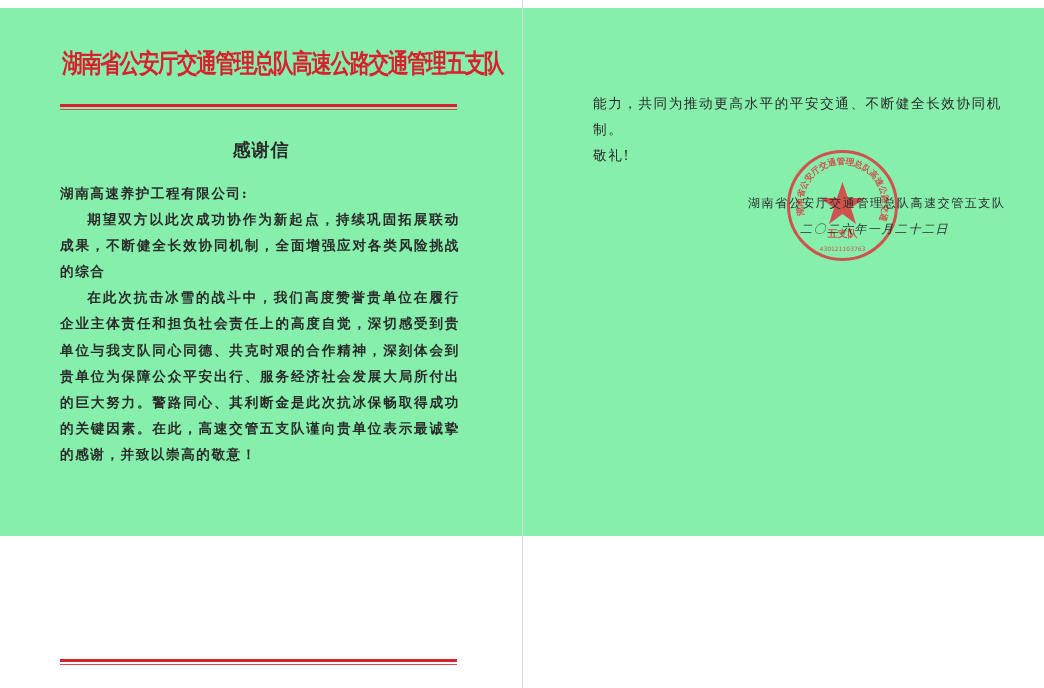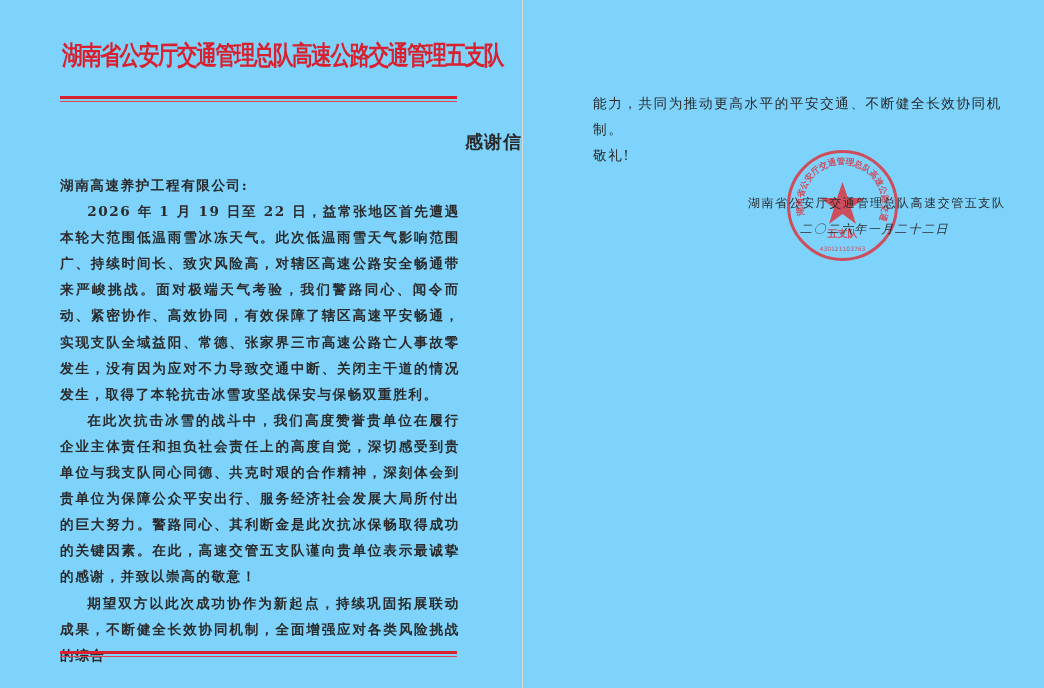--- a/index.html
+++ b/index.html
@@ -4,21 +4,21 @@
 <style>
   html, body { margin: 0; padding: 0; }
   body {
     width: 1044px; height: 688px; overflow: hidden;
     background: #ffffff;
     font-family: "DejaVu Serif", "Liberation Serif", serif;
     color: #2b2b2b;
     position: relative;
   }
   .page {
-    position: absolute; top: 0; height: 688px; background: #7dd3fc;
+    position: absolute; top: 8px; height: 528px; background: #86efac;
   }
   .page-left { left: 0; width: 522px; }
   .page-right { left: 523px; width: 521px; }
   .divider {
     position: absolute; left: 522px; top: 0; width: 1px; height: 688px;
     background: #d8d8d8;
   }
   .header-title {
     position: absolute; left: 62px; top: 38px; width: 400px;
     color: #d8202e;
@@ -31,21 +31,21 @@
     transform-origin: left top;
   }
   .red-rule {
     position: absolute; left: 60px; width: 397px; height: 6px;
   }
   .red-rule .thick { position: absolute; left: 0; right: 0; top: 0; height: 3px; background: #d8202e; }
   .red-rule .thin { position: absolute; left: 0; right: 0; top: 5px; height: 1px; background: #e04250; }
   .rule-top { top: 96px; }
   .rule-bottom { top: 651px; }
   .letter-title {
-    position: absolute; left: 0; width: 522px; top: 130px; text-align: right;
+    position: absolute; left: 0; width: 522px; top: 130px; text-align: center;
     font-size: 18px; font-weight: bold; color: #2a2a2a; letter-spacing: 1px;
   }
   .body-text {
     position: absolute; left: 60px; top: 172px; width: 400px;
     font-size: 13.6px; line-height: 26.1px; letter-spacing: 1.55px;
     text-align: justify;
   }
   .body-text p { margin: 0; font-weight: bold; }
   .indent { text-indent: 2em; }
   .right-text {
@@ -68,23 +68,22 @@
 
 <div class="page page-left">
   <div class="header-title">湖南省公安厅交通管理总队高速公路交通管理五支队</div>
   <div class="red-rule rule-top">
     <div class="thick"></div>
       <div class="thin"></div>
   </div>
   <div class="letter-title">感谢信</div>
   <div class="body-text">
     <p>湖南高速养护工程有限公司:</p>
-    <p class="indent">2026 年 1 月 19 日至 22 日，益常张地区首先遭遇本轮大范围低温雨雪冰冻天气。此次低温雨雪天气影响范围广、持续时间长、致灾风险高，对辖区高速公路安全畅通带来严峻挑战。面对极端天气考验，我们警路同心、闻令而动、紧密协作、高效协同，有效保障了辖区高速平安畅通，实现支队全域益阳、常德、张家界三市高速公路亡人事故零发生，没有因为应对不力导致交通中断、关闭主干道的情况发生，取得了本轮抗击冰雪攻坚战保安与保畅双重胜利。</p>
+    <p class="indent">期望双方以此次成功协作为新起点，持续巩固拓展联动成果，不断健全长效协同机制，全面增强应对各类风险挑战的综合</p>
     <p class="indent">在此次抗击冰雪的战斗中，我们高度赞誉贵单位在履行企业主体责任和担负社会责任上的高度自觉，深切感受到贵单位与我支队同心同德、共克时艰的合作精神，深刻体会到贵单位为保障公众平安出行、服务经济社会发展大局所付出的巨大努力。警路同心、其利断金是此次抗冰保畅取得成功的关键因素。在此，高速交管五支队谨向贵单位表示最诚挚的感谢，并致以崇高的敬意！</p>
-    <p class="indent">期望双方以此次成功协作为新起点，持续巩固拓展联动成果，不断健全长效协同机制，全面增强应对各类风险挑战的综合</p>
   </div>
   <div class="red-rule rule-bottom">
     <div class="thick"></div>
       <div class="thin"></div>
   </div>
 </div>
 
 <div class="divider"></div>
 
 <div class="page page-right"></div>

